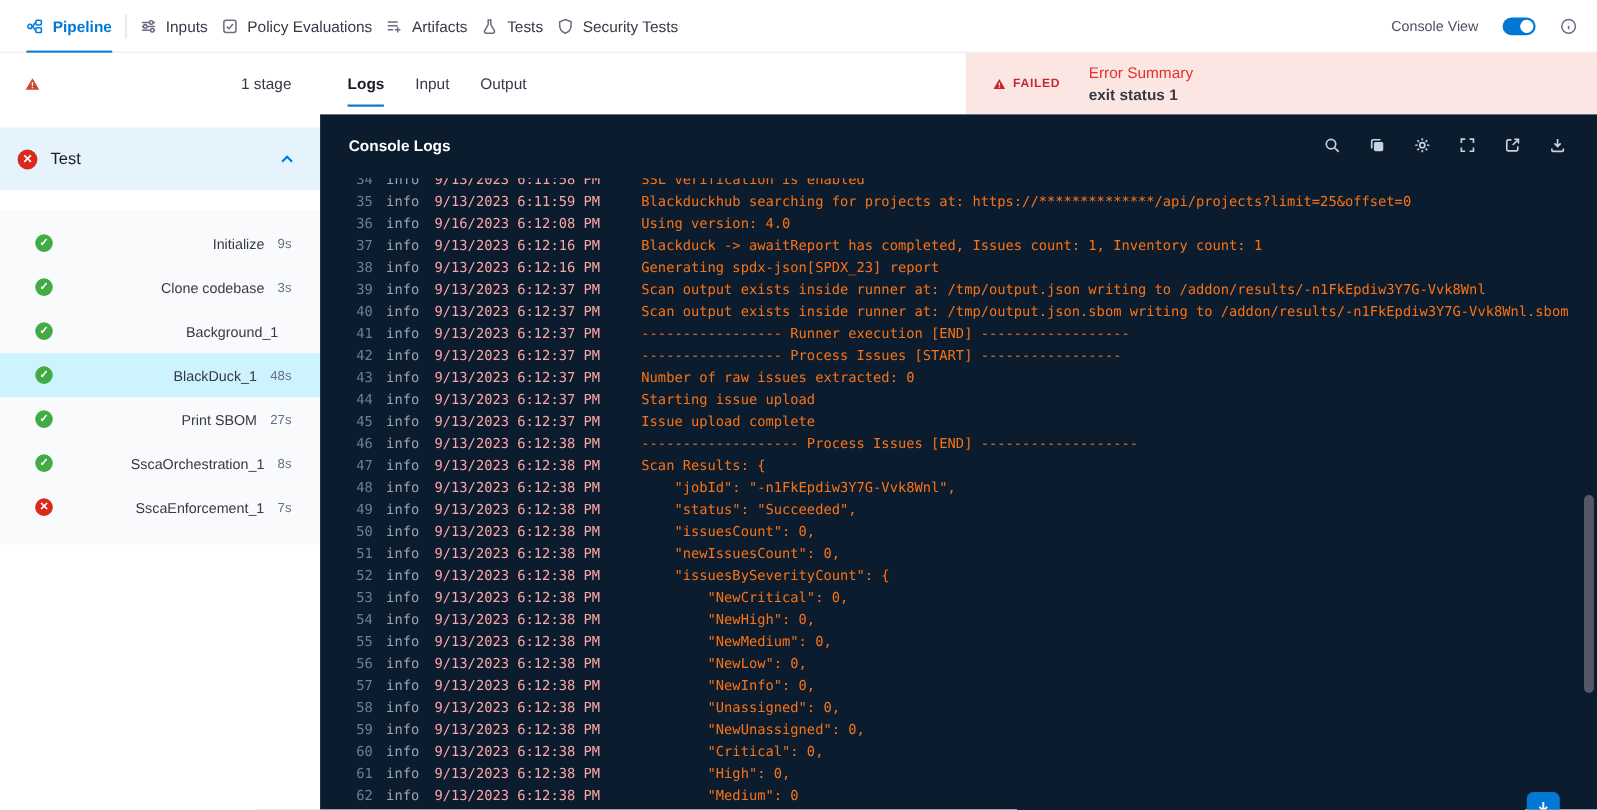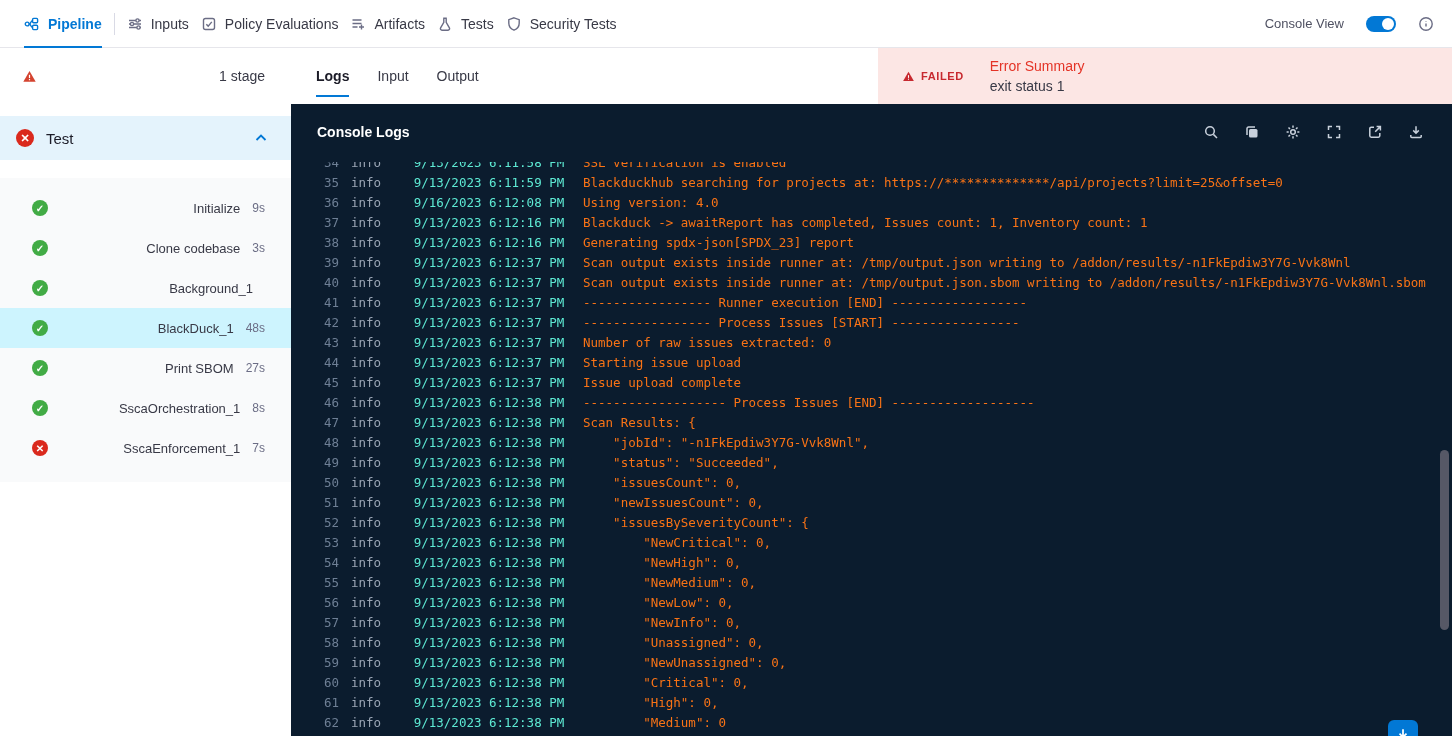--- a/index.html
+++ b/index.html
@@ -21,21 +21,21 @@
   .topnav-right { margin-left:auto; display:flex; align-items:center; gap:22px; }
   .console-view-label { font-size:13px; color:#4F5162; }
   .toggle { width:30px; height:16px; border-radius:9px; background:#0278D5; position:relative; cursor:pointer; }
   .toggle-knob { position:absolute; right:2px; top:2px; width:12px; height:12px; border-radius:50%; background:#fff; }
   .info-btn { display:flex; color:#6B6D85; background:none; border:none; cursor:pointer; }
 
   
   .sidebar { position:absolute; left:0; top:48px; width:291px; bottom:0; background:#fff; }
   .sidebar-top { height:56px; display:flex; align-items:center; justify-content:space-between; padding:0 26px 0 22px; }
   .stage-count { font-size:14px; color:#383946; }
-  .stage-card { height:44px; margin-top:12px; background:#E4F3FC; display:flex; align-items:center;
+  .stage-card { height:57px; margin-top:12px; background:#E4F3FC; display:flex; align-items:center;
     gap:12px; padding:0 22px 0 16px; cursor:pointer; }
   .stage-name { flex:1; font-size:15px; color:#1C1C28; }
   .steps { background:#F9FAFB; padding:10px 0 14px; margin-top:18px; }
   .step { height:40px; display:flex; align-items:center; gap:12px; padding:0 26px 0 32px; cursor:pointer;text-align:right; }
   .step.selected { background:#CDF4FE; }
   .step-label { flex:1; font-size:13px; color:#383946; }
   .step-duration { font-size:12px; color:#6B6D85; }
   .status-dot { width:16px; height:16px; min-width:16px; border-radius:50%; color:#fff;
     font-size:10px; font-weight:bold; display:flex; align-items:center; justify-content:center; }
   .status-dot.big { width:18px; height:18px; min-width:18px; font-size:11px; }
@@ -47,35 +47,35 @@
   
   .main { position:absolute; left:291px; top:48px; right:0; bottom:0; }
   .main-tabs-row { height:56px; background:#fff; display:flex; align-items:stretch; }
   .log-tabs { display:flex; gap:28px; padding-left:25px; align-items:center; }
   .log-tab { position:relative; height:100%; display:flex; align-items:center; font-size:14px; color:#383946; cursor:pointer; }
   .log-tab.active { color:#1C1C28; font-weight:bold; }
   .log-tab.active::after { content:""; position:absolute; left:0; right:0; bottom:7px; height:2px; background:#0278D5; }
   .error-region { margin-left:auto; width:574px; background:#FCE6E4; display:flex; align-items:center; padding-left:24px; gap:26px; }
   .failed-badge { display:flex; align-items:center; gap:6px; color:#C7292F; font-size:11px; font-weight:bold; letter-spacing:.6px; }
   .error-text .etitle { color:#E43326; font-size:14px; margin-bottom:4px; }
-  .error-text .emsg { color:#383946; font-size:14px; }
+  .error-text .emsg { color:#383946; font-size:14px;font-weight:bold; }
 
   
   .console { position:absolute; left:0; right:0; top:56px; bottom:0; background:#0B1C2E; }
   .console-header { height:56px; display:flex; align-items:center; padding:0 28px 0 26px; }
   .console-title { color:#FFFFFF; font-size:14px; font-weight:bold; }
   .console-icons { margin-left:auto; display:flex; gap:25px; align-items:center; }
   .cicon { background:none; border:none; color:#C9D1DC; display:flex; cursor:pointer; padding:0; }
   .log-scroll { position:absolute; top:58px; left:0; right:16px; bottom:0; overflow:hidden; }
   .log-lines { margin-top:-9px; padding-left:26px; font-family:"DejaVu Sans Mono",monospace;
     font-size:12.5px; line-height:20px; }
   .log-line { display:flex; white-space:pre; }
   .ln  { width:22px; min-width:22px; text-align:right; color:#6E7F95; margin-right:12px; }
   .lvl { width:44px; min-width:44px; color:#9BA6B5; }
-  .ts  { width:188px; min-width:188px; color:#5eead4;text-align:center; }
+  .ts  { width:188px; min-width:188px; color:#fca5a5; }
   .msg { color:#f97316; white-space:pre; }
   .v-scrollbar { position:absolute; right:3px; top:58px; bottom:0; width:9px; }
   .v-thumb { position:absolute; top:288px; height:180px; width:9px; border-radius:5px; background:#565866; cursor:pointer; }
   .scroll-bottom { position:absolute; right:34px; bottom:-12px; width:30px; height:28px; border-radius:6px;
     background:#0278D5; border:none; color:#fff; display:flex; align-items:center; justify-content:center; cursor:pointer; }
   svg { display:block; }
 </style>
 </head>
 <body>
 

